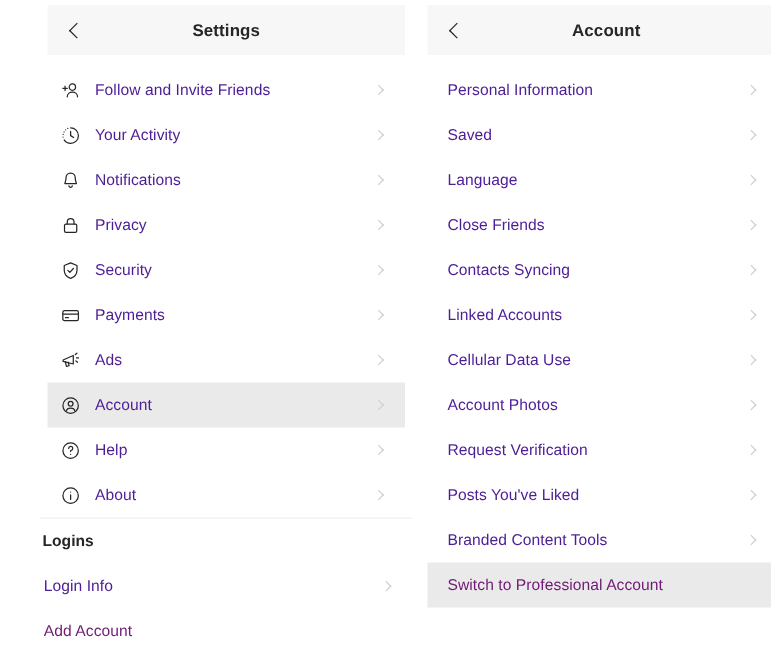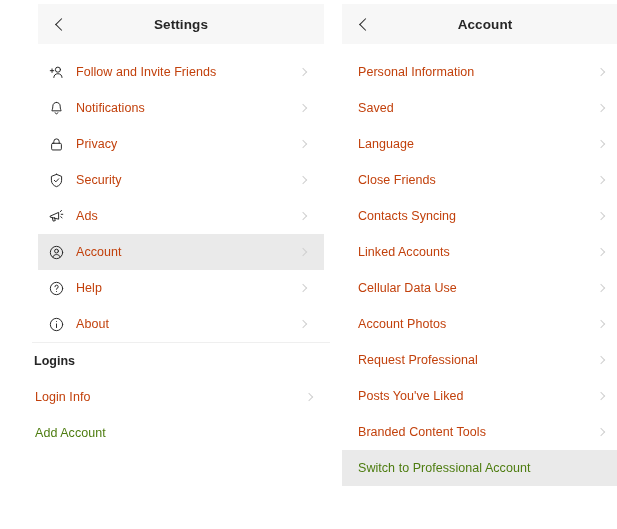--- a/index.html
+++ b/index.html
@@ -87,28 +87,28 @@
     display: flex;
     align-items: center;
     justify-content: flex-start;
     padding-left: 10px;
     color: #262626;
   }
   .row-icon svg { display: block; }
 
   .row-label {
     font-size: 12.5px;
-    color: #c2410c;
+    color: #4c1d95;
     letter-spacing: 0.05px;
     white-space: nowrap;
   }
   .panel-left .row-label { padding-left: 4px; }
   .panel-right .row-label { padding-left: 16px; }
 
-  .row-label.link { color: #4d7c0f; }
+  .row-label.link { color: #701a75; }
 
   .chev-right {
     position: absolute;
     right: 18px;
     width: 6px; height: 6px;
     border-top: 1.3px solid #d0d0d0;
     border-right: 1.3px solid #d0d0d0;
     transform: rotate(45deg);
   }
   .panel-right .chev-right { right: 24px; }
@@ -164,20 +164,31 @@
               <path d="M8.2 19c0-3.2 2.6-5.3 5.8-5.3s5.8 2.1 5.8 5.3" stroke="currentColor" fill="none" stroke-width="1.4" stroke-linecap="round" stroke-linejoin="round"></path>
               <path d="M3.2 9.4h5M5.7 6.9v5" stroke="currentColor" fill="none" stroke-width="1.4" stroke-linecap="round" stroke-linejoin="round"></path>
             </svg>
           </span>
           <span class="row-label">Follow and Invite Friends</span>
           <span class="chev-right"></span>
         </div>
         <div class="row">
           <span class="row-icon">
             <svg width="17" height="17" viewBox="0 0 24 24">
+              <path d="M12 3.2a8.8 8.8 0 0 1 0 17.6 8.8 8.8 0 0 1-7.3-3.9" stroke="currentColor" fill="none" stroke-width="1.4" stroke-linecap="round" stroke-linejoin="round"></path>
+              <path d="M3.4 13.6v0M3.6 10.6v0M4.6 7.8v0M6.4 5.4v0M8.8 3.9v0" stroke="currentColor" fill="none" stroke-width="1.4" stroke-linecap="round" stroke-linejoin="round"></path>
+              <path d="M12 7.2V12l3.4 2.1" stroke="currentColor" fill="none" stroke-width="1.4" stroke-linecap="round" stroke-linejoin="round"></path>
+            </svg>
+          </span>
+          <span class="row-label">Your Activity</span>
+          <span class="chev-right"></span>
+        </div>
+        <div class="row">
+          <span class="row-icon">
+            <svg width="17" height="17" viewBox="0 0 24 24">
               <path d="M12 3.4c-3.1 0-5.2 2.3-5.2 5.3 0 4.3-1.3 5.6-1.3 6.6h13c0-1-1.3-2.3-1.3-6.6 0-3-2.1-5.3-5.2-5.3z" stroke="currentColor" fill="none" stroke-width="1.4" stroke-linecap="round" stroke-linejoin="round"></path>
               <path d="M10.1 18c.3.9 1 1.5 1.9 1.5s1.6-.6 1.9-1.5" stroke="currentColor" fill="none" stroke-width="1.4" stroke-linecap="round" stroke-linejoin="round"></path>
             </svg>
           </span>
           <span class="row-label">Notifications</span>
           <span class="chev-right"></span>
         </div>
         <div class="row">
           <span class="row-icon">
             <svg width="17" height="17" viewBox="0 0 24 24">
@@ -189,20 +200,31 @@
           <span class="chev-right"></span>
         </div>
         <div class="row">
           <span class="row-icon">
             <svg width="17" height="17" viewBox="0 0 24 24">
               <path d="M12 3.3 4.8 6.2v5.5c0 4.4 3 7.6 7.2 9 4.2-1.4 7.2-4.6 7.2-9V6.2L12 3.3z" stroke="currentColor" fill="none" stroke-width="1.4" stroke-linecap="round" stroke-linejoin="round"></path>
               <path d="M8.9 11.7l2.2 2.2 4-4.3" stroke="currentColor" fill="none" stroke-width="1.4" stroke-linecap="round" stroke-linejoin="round"></path>
             </svg>
           </span>
           <span class="row-label">Security</span>
+          <span class="chev-right"></span>
+        </div>
+        <div class="row">
+          <span class="row-icon">
+            <svg width="17" height="17" viewBox="0 0 24 24">
+              <rect x="3.2" y="6.3" width="17.6" height="11.4" rx="1.9" stroke="currentColor" fill="none" stroke-width="1.4" stroke-linecap="round" stroke-linejoin="round"></rect>
+              <path d="M3.2 10.3h17.6" stroke="currentColor" fill="none" stroke-width="1.4" stroke-linecap="round" stroke-linejoin="round"></path>
+              <path d="M6.2 14.3h3.3" stroke="currentColor" fill="none" stroke-width="1.4" stroke-linecap="round" stroke-linejoin="round"></path>
+            </svg>
+          </span>
+          <span class="row-label">Payments</span>
           <span class="chev-right"></span>
         </div>
         <div class="row">
           <span class="row-icon">
             <svg width="17" height="17" viewBox="0 0 24 24">
               <path d="M3.5 11.3 15 6.2v9.6L3.5 12.9z" stroke="currentColor" fill="none" stroke-width="1.4" stroke-linecap="round" stroke-linejoin="round"></path>
               <path d="M5.9 13.2l1.4 5.3 3-.7-1.1-4.1" stroke="currentColor" fill="none" stroke-width="1.4" stroke-linecap="round" stroke-linejoin="round"></path>
               <path d="M17.3 5.1l1.8-1.5M18.6 8.9h2.3M18 12.4l1.8 1.4" stroke="currentColor" fill="none" stroke-width="1.4" stroke-linecap="round" stroke-linejoin="round"></path>
             </svg>
           </span>
@@ -297,21 +319,21 @@
         </div>
         <div class="row">
           <span class="row-label">Cellular Data Use</span>
           <span class="chev-right"></span>
         </div>
         <div class="row">
           <span class="row-label">Account Photos</span>
           <span class="chev-right"></span>
         </div>
         <div class="row">
-          <span class="row-label">Request Professional</span>
+          <span class="row-label">Request Verification</span>
           <span class="chev-right"></span>
         </div>
         <div class="row">
           <span class="row-label">Posts You've Liked</span>
           <span class="chev-right"></span>
         </div>
         <div class="row">
           <span class="row-label">Branded Content Tools</span>
           <span class="chev-right"></span>
         </div>

